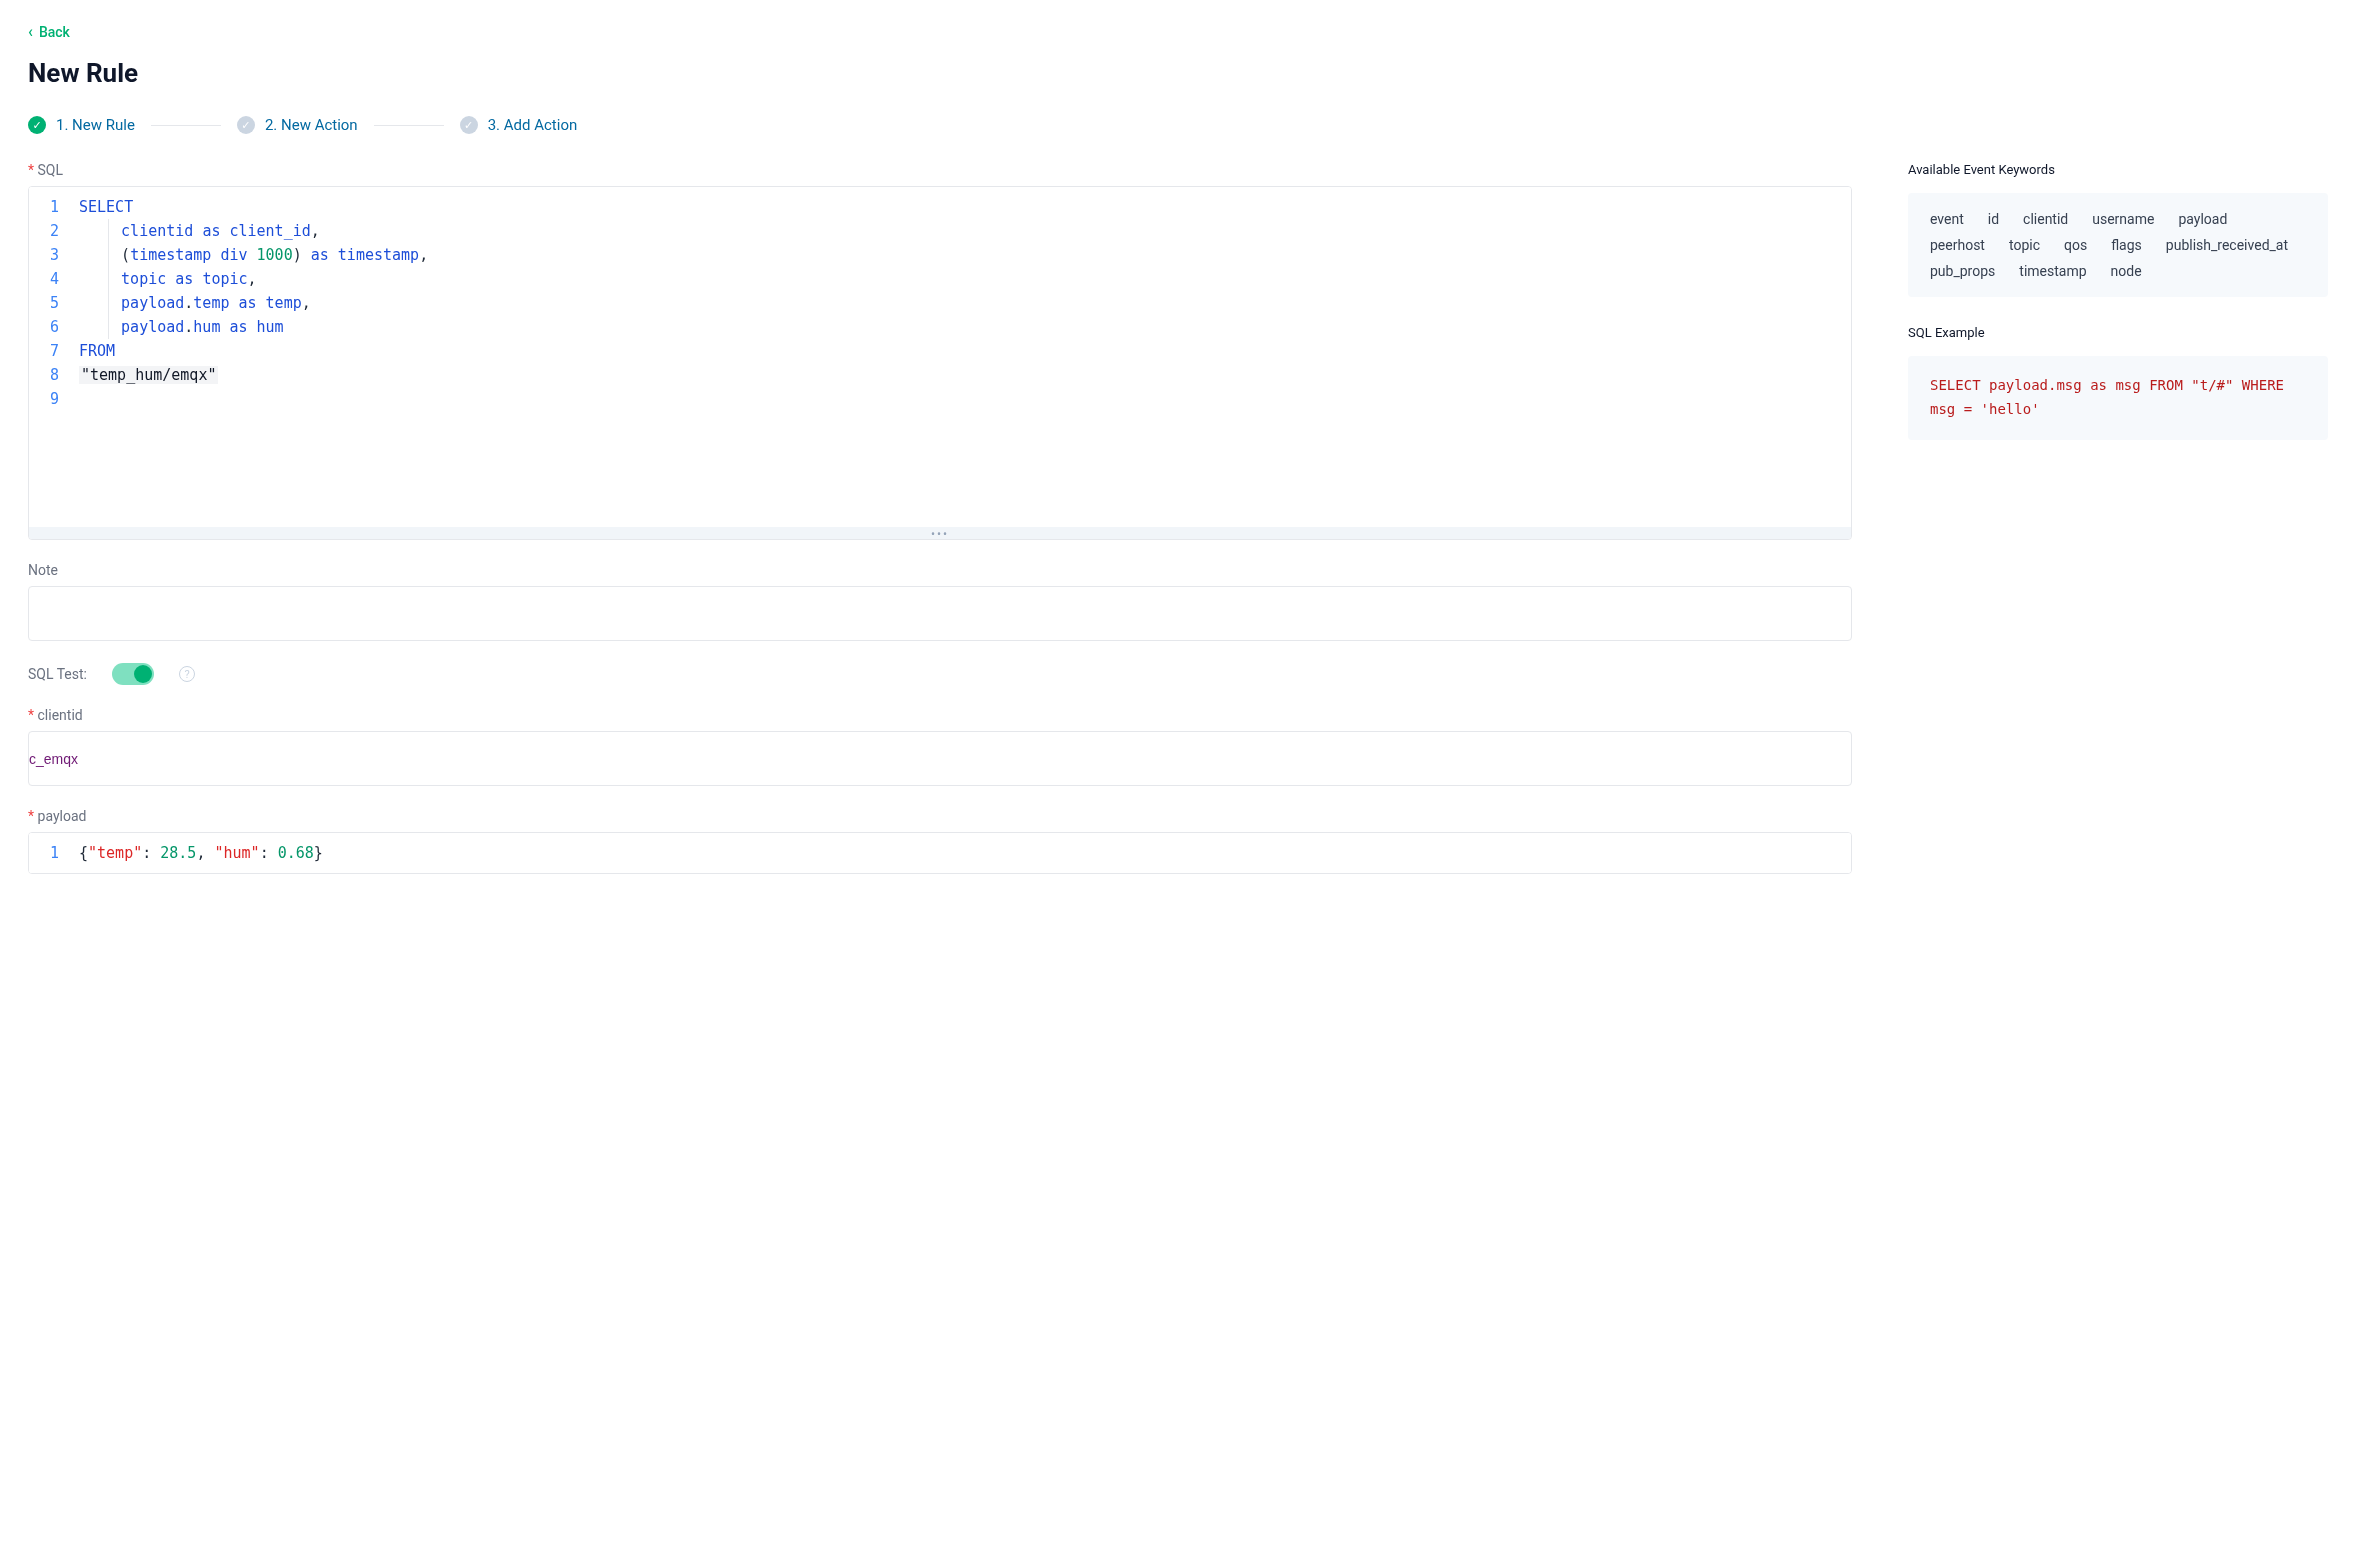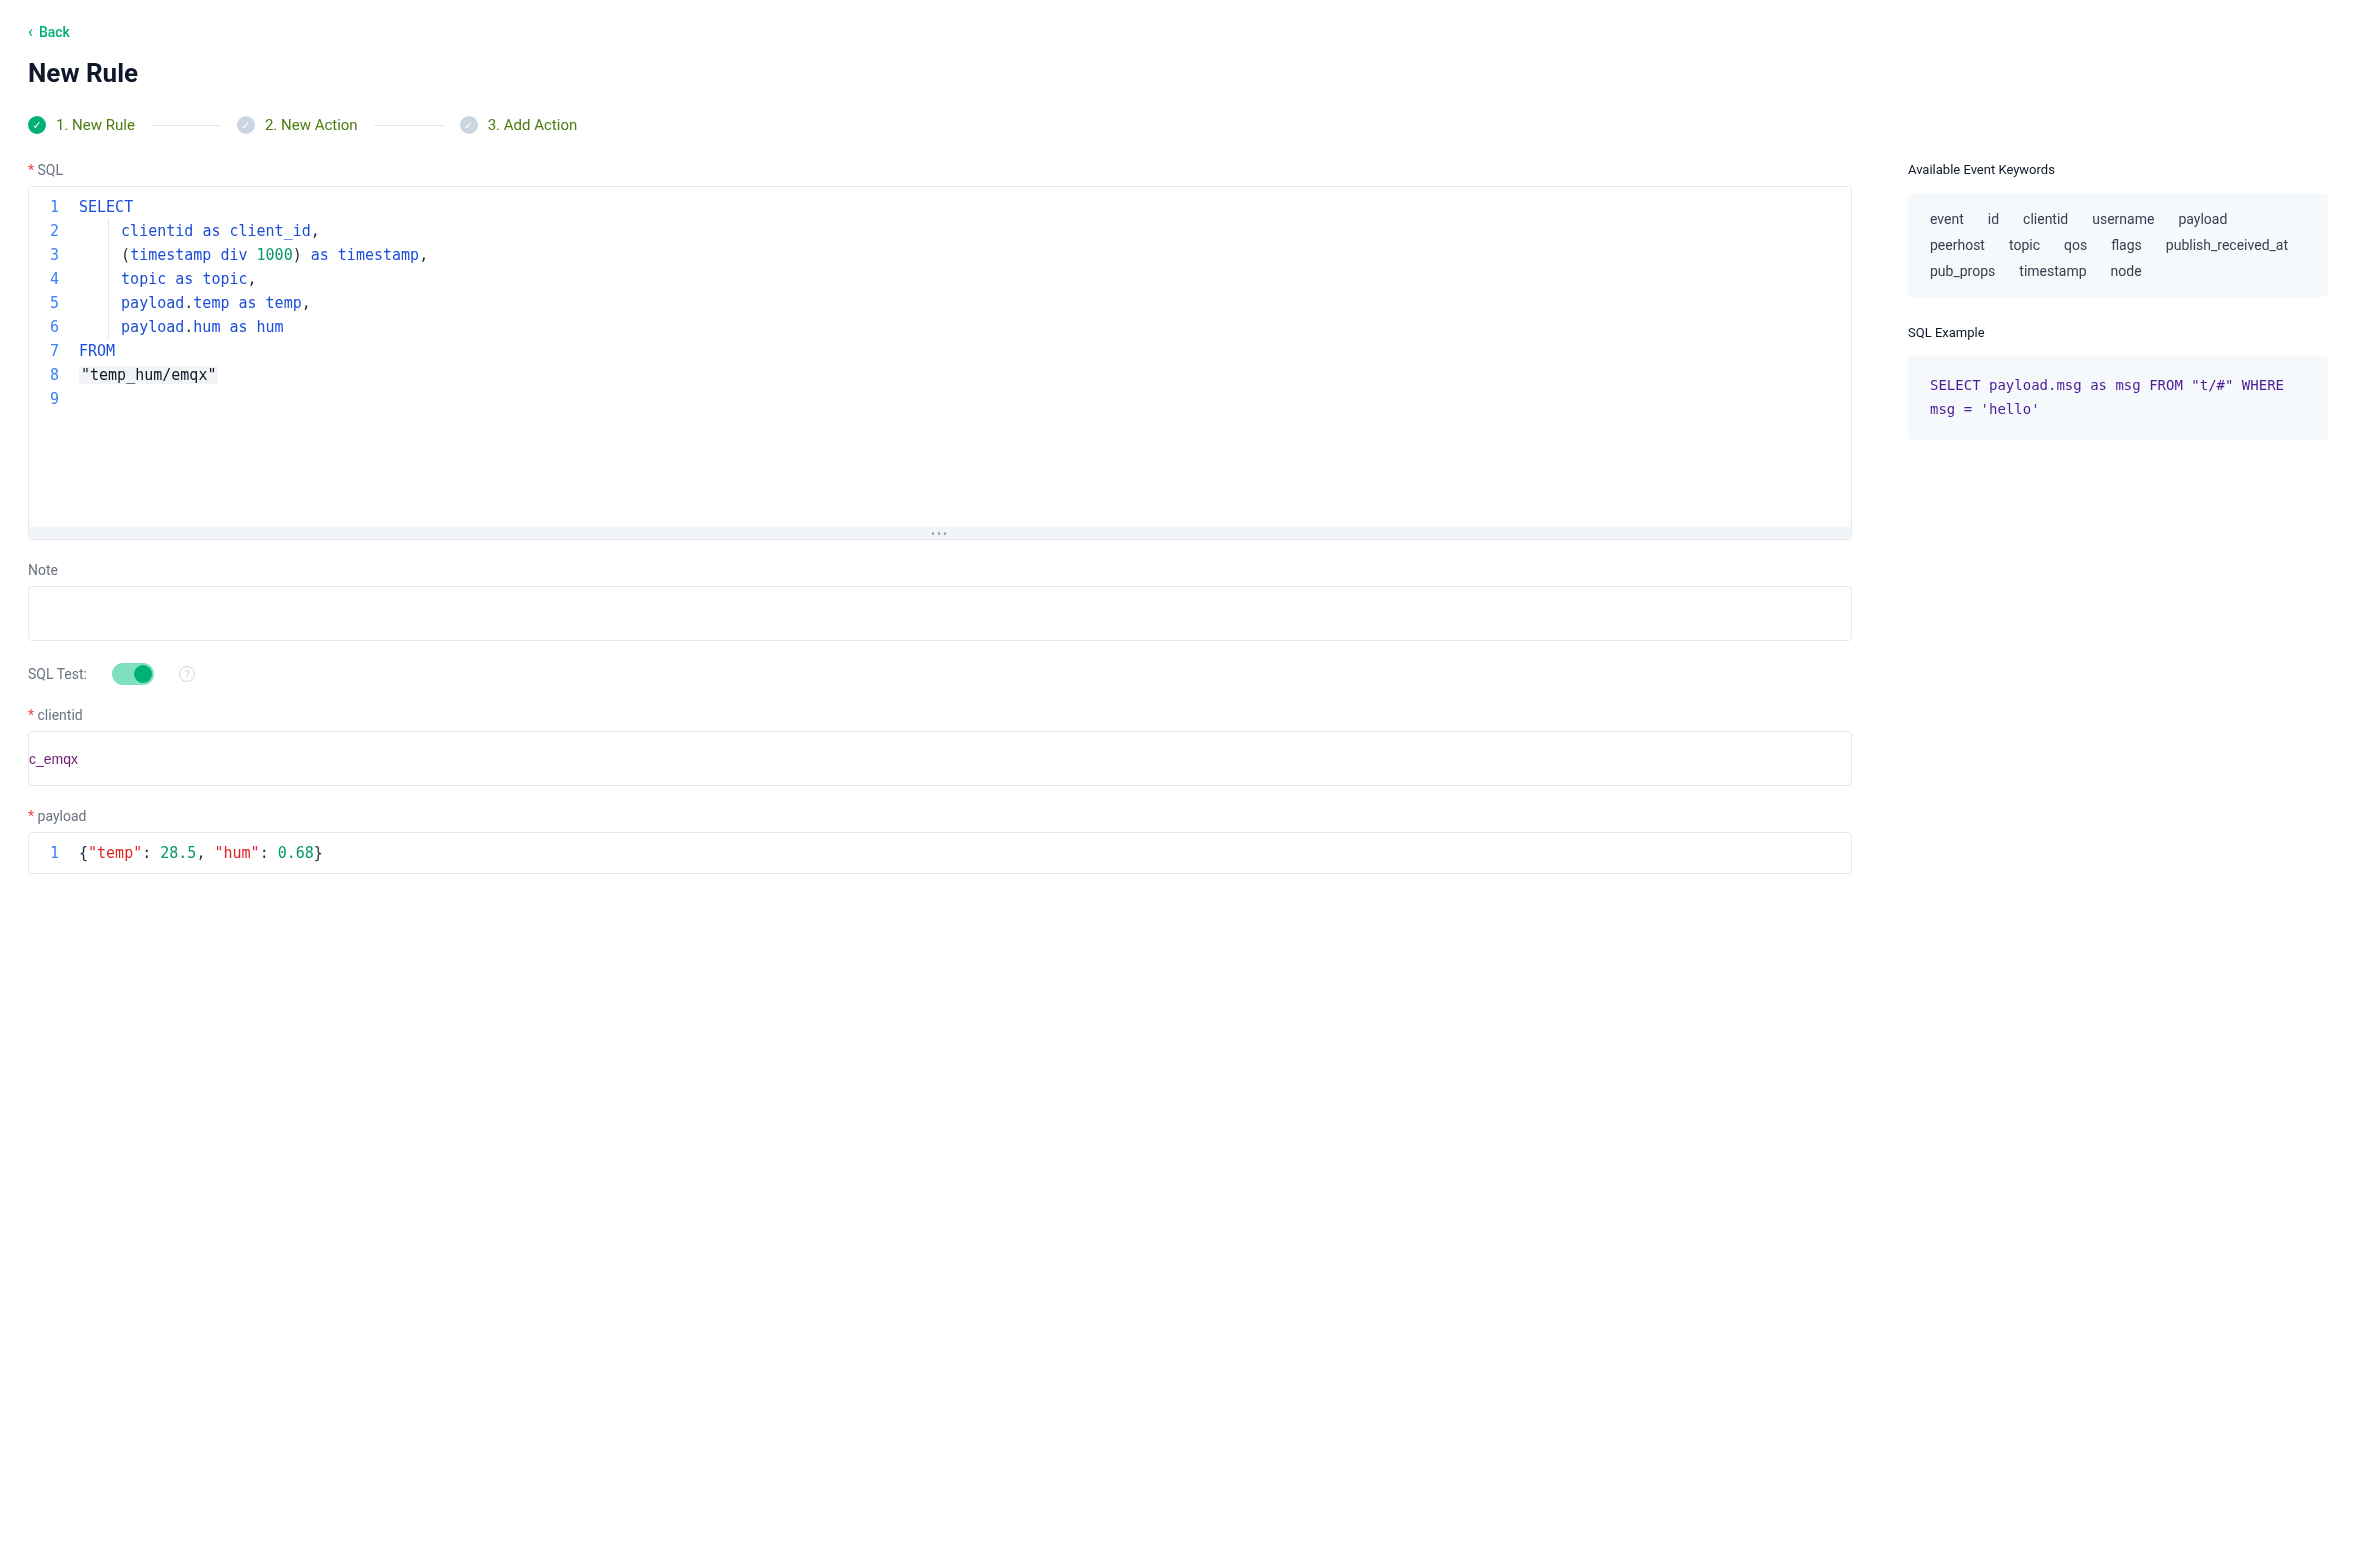--- a/index.html
+++ b/index.html
@@ -42,21 +42,21 @@
   height: 18px;
   border-radius: 50%;
   display: flex;
   align-items: center;
   justify-content: center;
   font-size: 11px;
   color: #fff;
 }
 .step-icon.active { background: #00b173; }
 .step-icon.inactive { background: #cbd5e1; }
-.step-label { font-size: 15px; color: #4d7c0f; }
+.step-label { font-size: 15px; color: #0369a1; }
 .step-line {
   width: 70px;
   height: 1px;
   background: #e5e7eb;
 }
 .main-grid {
   display: grid;
   grid-template-columns: 1fr 420px;
   gap: 56px;
   align-items: start;
@@ -192,21 +192,21 @@
   color: #374151;
   font-size: 14px;
 }
 .example-box {
   background: #f6f9fc;
   border-radius: 4px;
   padding: 18px 22px;
   font-family: ui-monospace, SFMono-Regular, Menlo, Monaco, Consolas, monospace;
   font-size: 14px;
   line-height: 1.7;
-  color: #4c1d95;
+  color: #b91c1c;
   white-space: pre-wrap;
 }
 </style>
 </head>
 <body>
 
 
 
 <a class="back-link">
   <span class="chev">‹</span>

